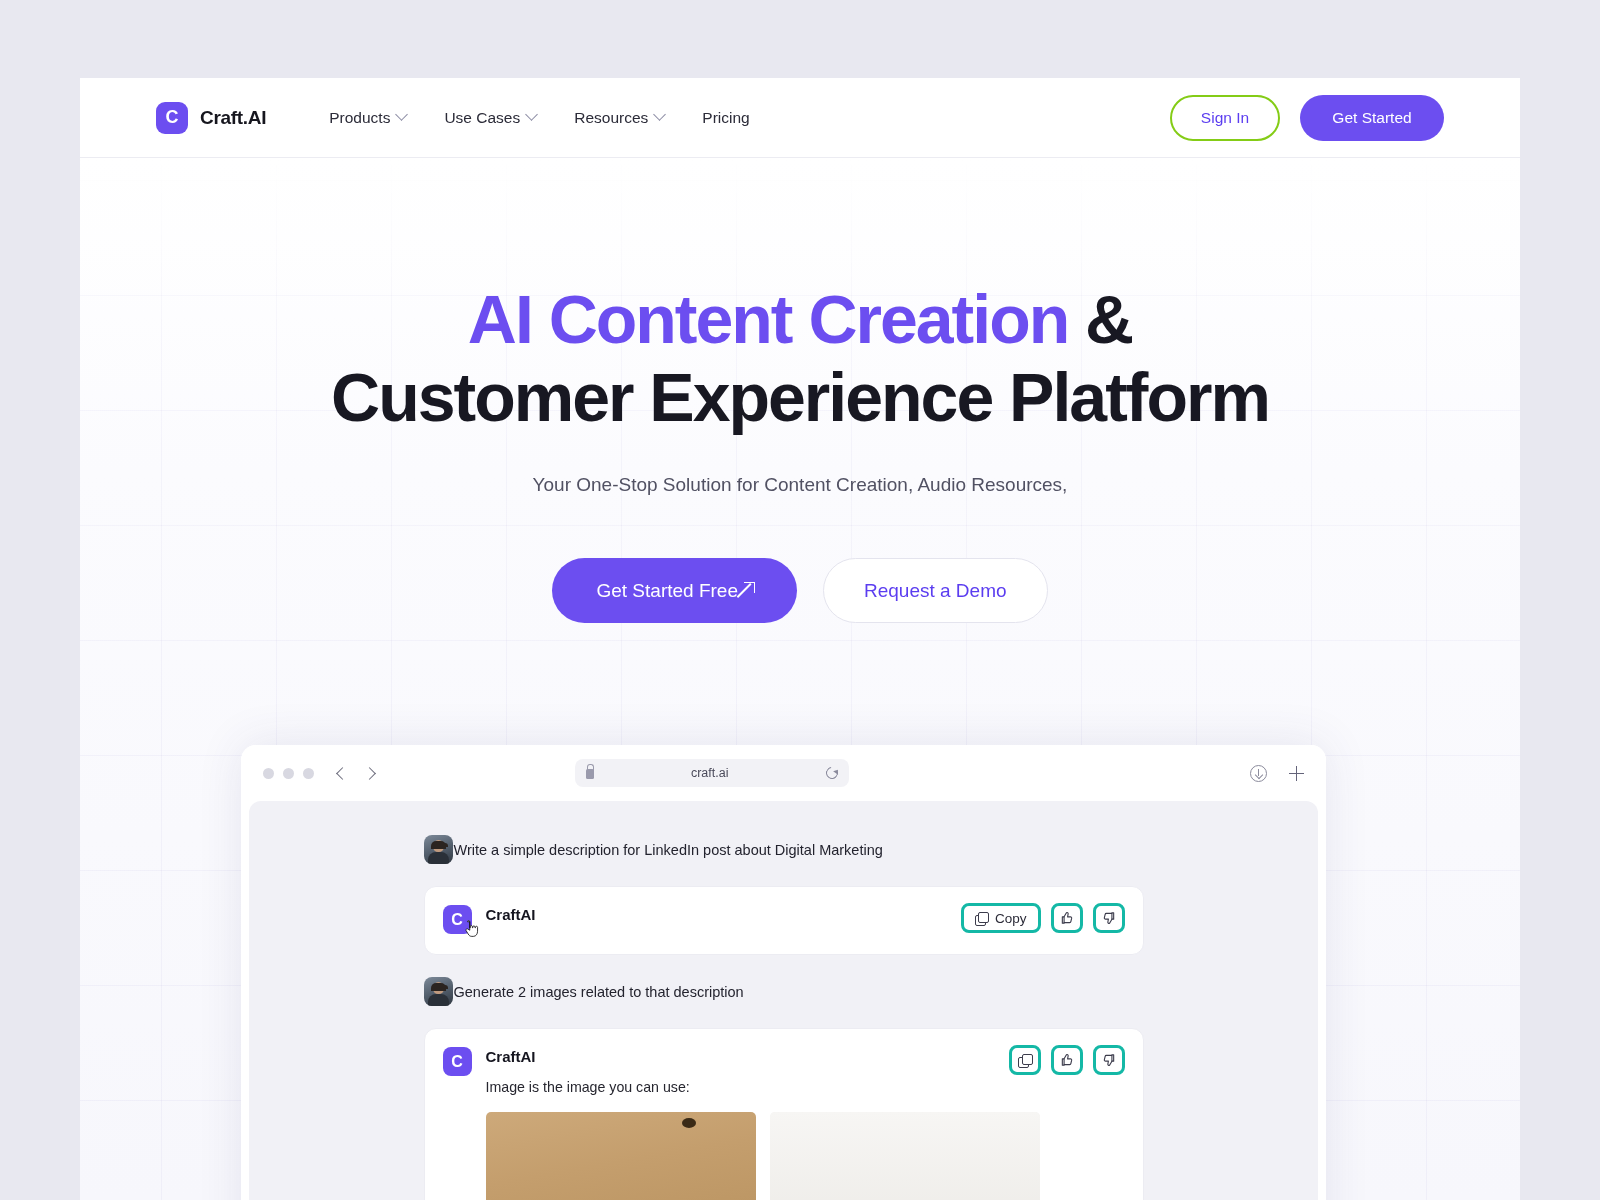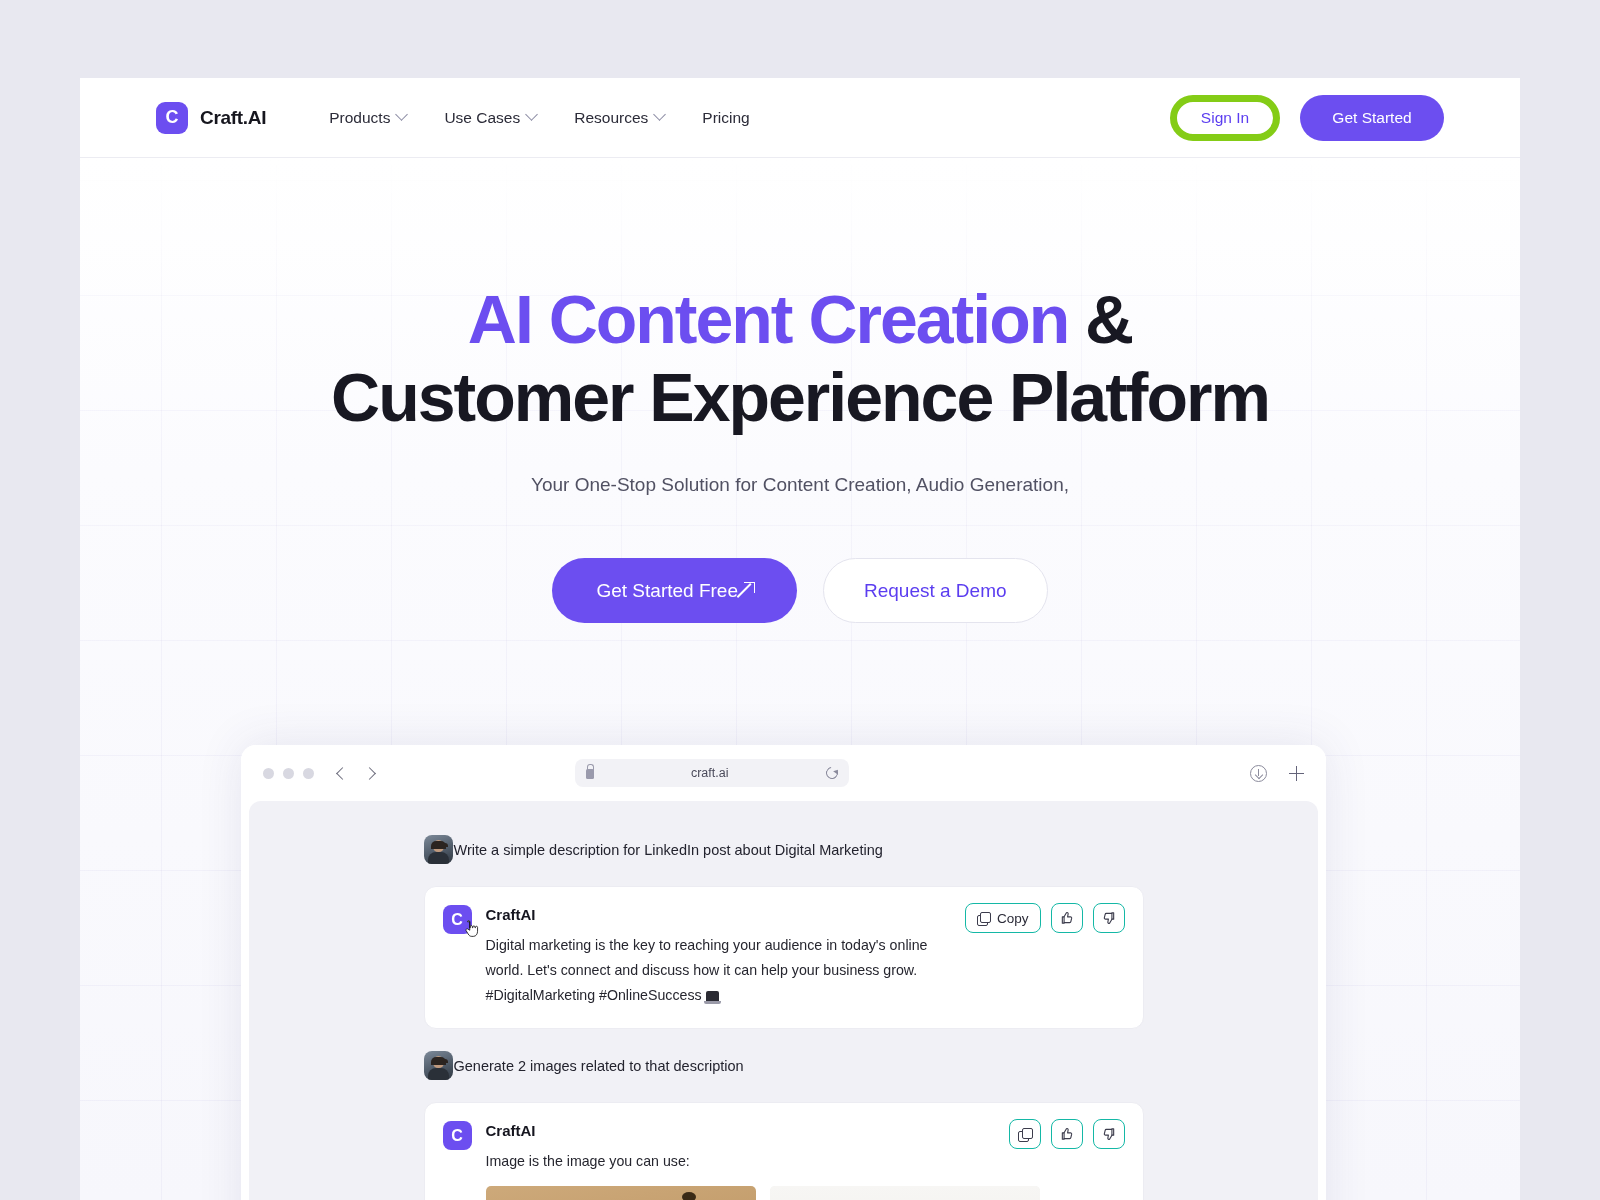--- a/index.html
+++ b/index.html
@@ -48,21 +48,21 @@
   .chev{
     width:9px; height:9px;
     border-right:1.6px solid #8b8ba3;
     border-bottom:1.6px solid #8b8ba3;
     transform:translateY(-3px) rotate(45deg);
   }
 
   .header-actions{ margin-left:auto; display:flex; align-items:center; gap:20px; }
   .btn-signin{
     width:110px; height:46px; border-radius:24px;
-    border:7px solid #84cc16; background:#fff;
+    border:2px solid #84cc16; background:#fff;
     color:#5b3df0; font-size:15.5px; font-weight:500;
     display:flex; align-items:center; justify-content:center; cursor:pointer;
   }
   .btn-getstarted{
     width:144px; height:46px; border-radius:24px;
     background:#6c4ef0; border:none;
     color:#fff; font-size:15.5px; font-weight:500;
     display:flex; align-items:center; justify-content:center; cursor:pointer;
   }
 
@@ -246,21 +246,21 @@
     display:inline-block; width:13px; height:10px; vertical-align:-1px;
     background:#2b2b33; border-radius:2px 2px 0 0; position:relative;
   }
   .emoji-laptop::after{
     content:""; position:absolute; left:-2px; top:10px;
     width:17px; height:2.5px; background:#9a9aa8; border-radius:0 0 2px 2px;
   }
 
   .actions{ position:absolute; right:18px; top:16px; display:flex; gap:10px; }
   .act-btn{
-    height:30px; border:1px solid #14b8a6; border-radius:8px;
+    height:30px; border:3px solid #14b8a6; border-radius:8px;
     background:#fff; display:flex; align-items:center; gap:7px;
     padding:0 11px; font-size:13.5px; color:#2b2b38; cursor:pointer;
   }
   .act-btn.icon-only{ width:32px; padding:0; justify-content:center; }
   .copy-glyph{ position:relative; width:13px; height:13px; flex:none; }
   .copy-glyph::before{
     content:""; position:absolute; left:0; top:3px; width:9px; height:9px;
     border:1.4px solid #3c3c4c; border-radius:2px;
   }
   .copy-glyph::after{
@@ -336,21 +336,21 @@
   <div class="hero">
     <div class="grid-bg"></div>
 
     <div class="hero-inner">
       <h1 class="headline">
         <span class="accent">AI Content Creation</span><span> &amp;</span><br>
         <span>Customer Experience Platform</span>
       </h1>
 
       <div class="subtitle">
-        <div>Your One-Stop Solution for Content Creation, Audio Generation,</div>
+        <div>Your One-Stop Solution for Content Creation, Audio Resources,</div>
       </div>
 
       <div class="cta-row">
         <div class="btn-primary">
           <span>Get Started Free</span>
           <span class="arrow-ne"></span>
         </div>
         <div class="btn-secondary">Request a Demo</div>
       </div>
     </div>
@@ -383,28 +383,20 @@
 
           <div class="user-msg">
             <div class="avatar"></div>
             <div class="user-text">Write a simple description for LinkedIn post about Digital Marketing</div>
           </div>
 
           <div class="ai-card">
             <div class="ai-mark">C</div>
             <div class="ai-body">
               <div class="ai-name">CraftAI</div>
-              <div class="ai-text">
-                <div>Digital marketing is the key to reaching your audience in today's online</div>
-                <div>world. Let's connect and discuss how it can help your business grow.</div>
-                <div>
-                  <span>#DigitalMarketing #OnlineSuccess</span>
-                  <span class="emoji-laptop"></span>
-                </div>
-              </div>
             </div>
 
             <div class="actions">
               <div class="act-btn">
                 <span class="copy-glyph"></span>
                 <span>Copy</span>
               </div>
               <div class="act-btn icon-only">
                 <svg class="thumb" viewBox="0 0 24 24" fill="none" stroke="#3c3c4c" stroke-width="1.9" stroke-linecap="round" stroke-linejoin="round">
                   <path d="M7 10v11H4V10h3z"></path>

